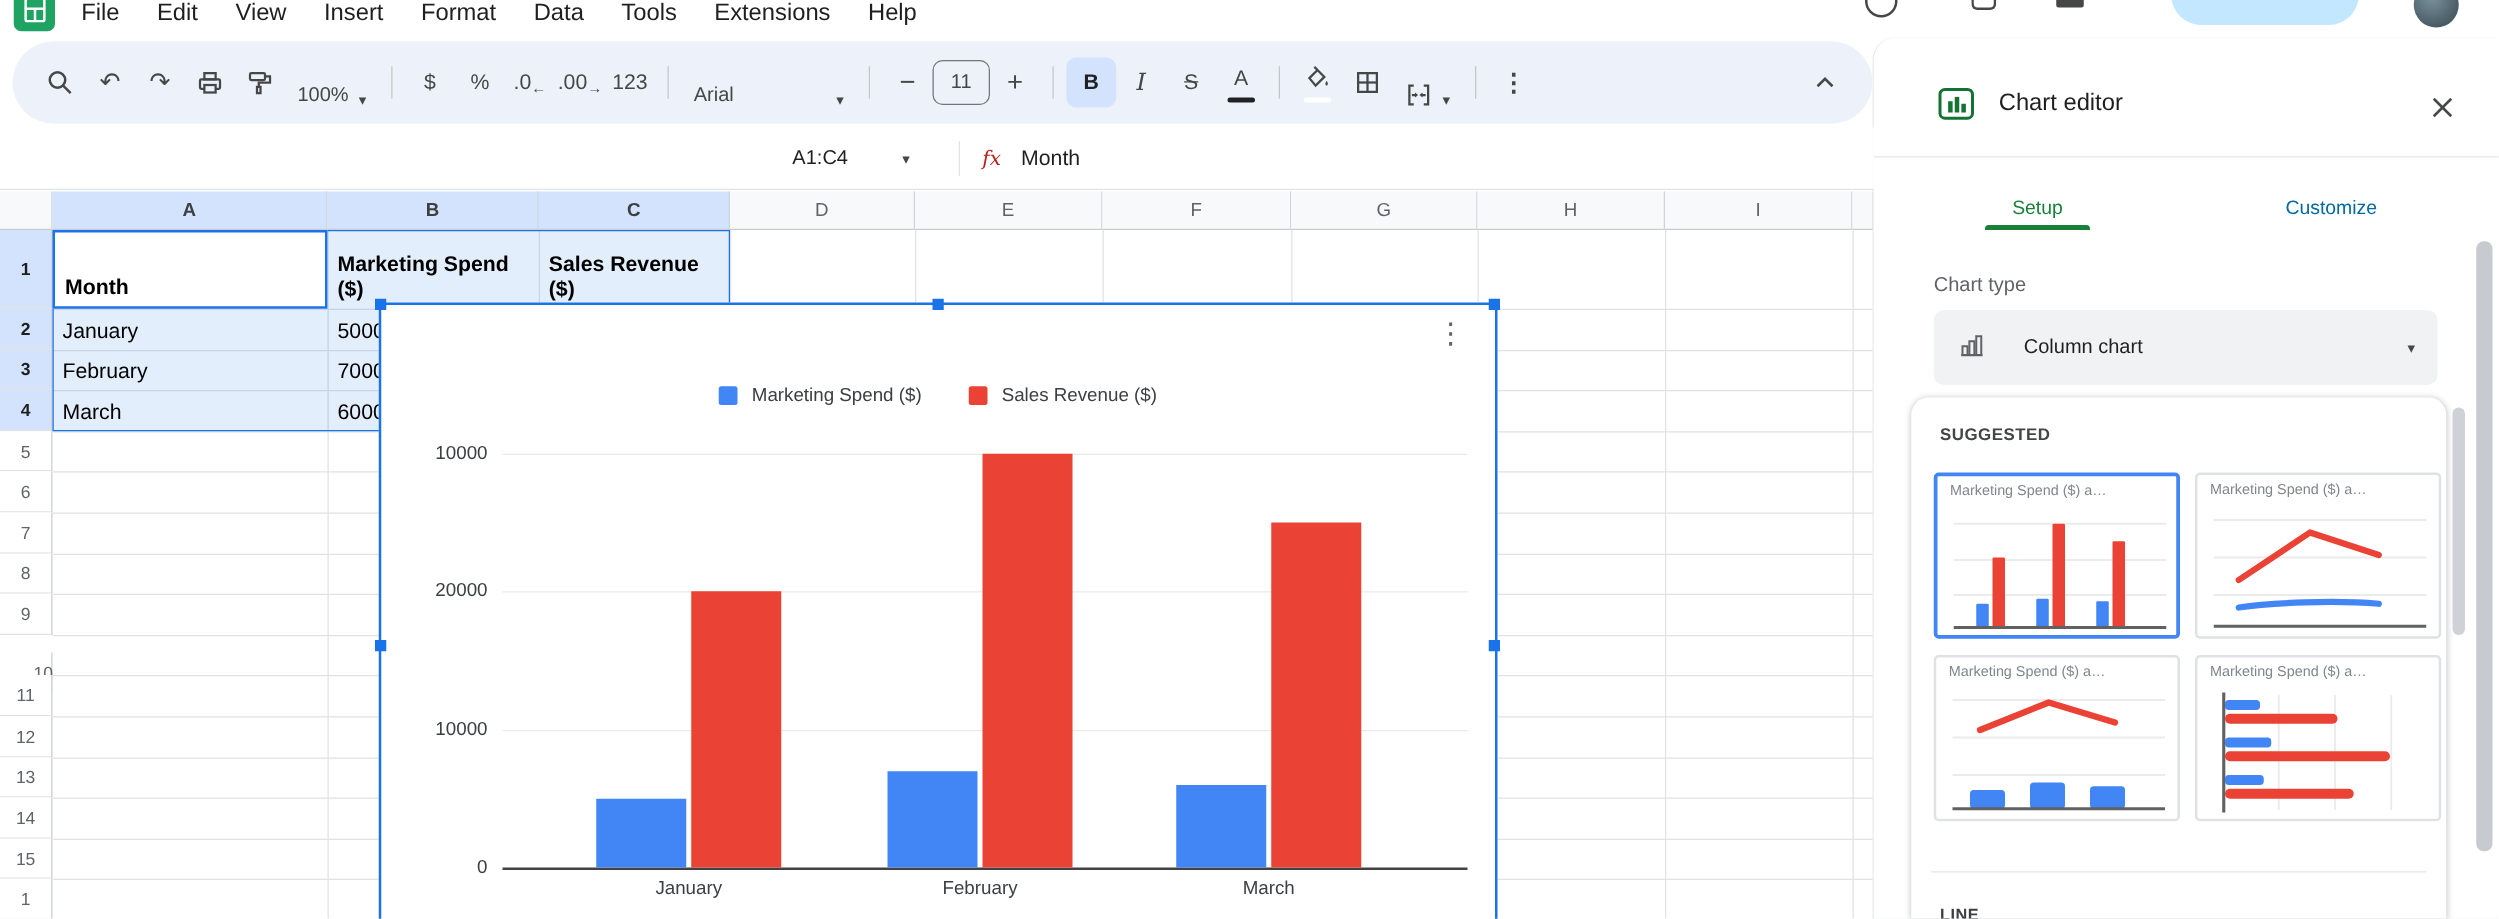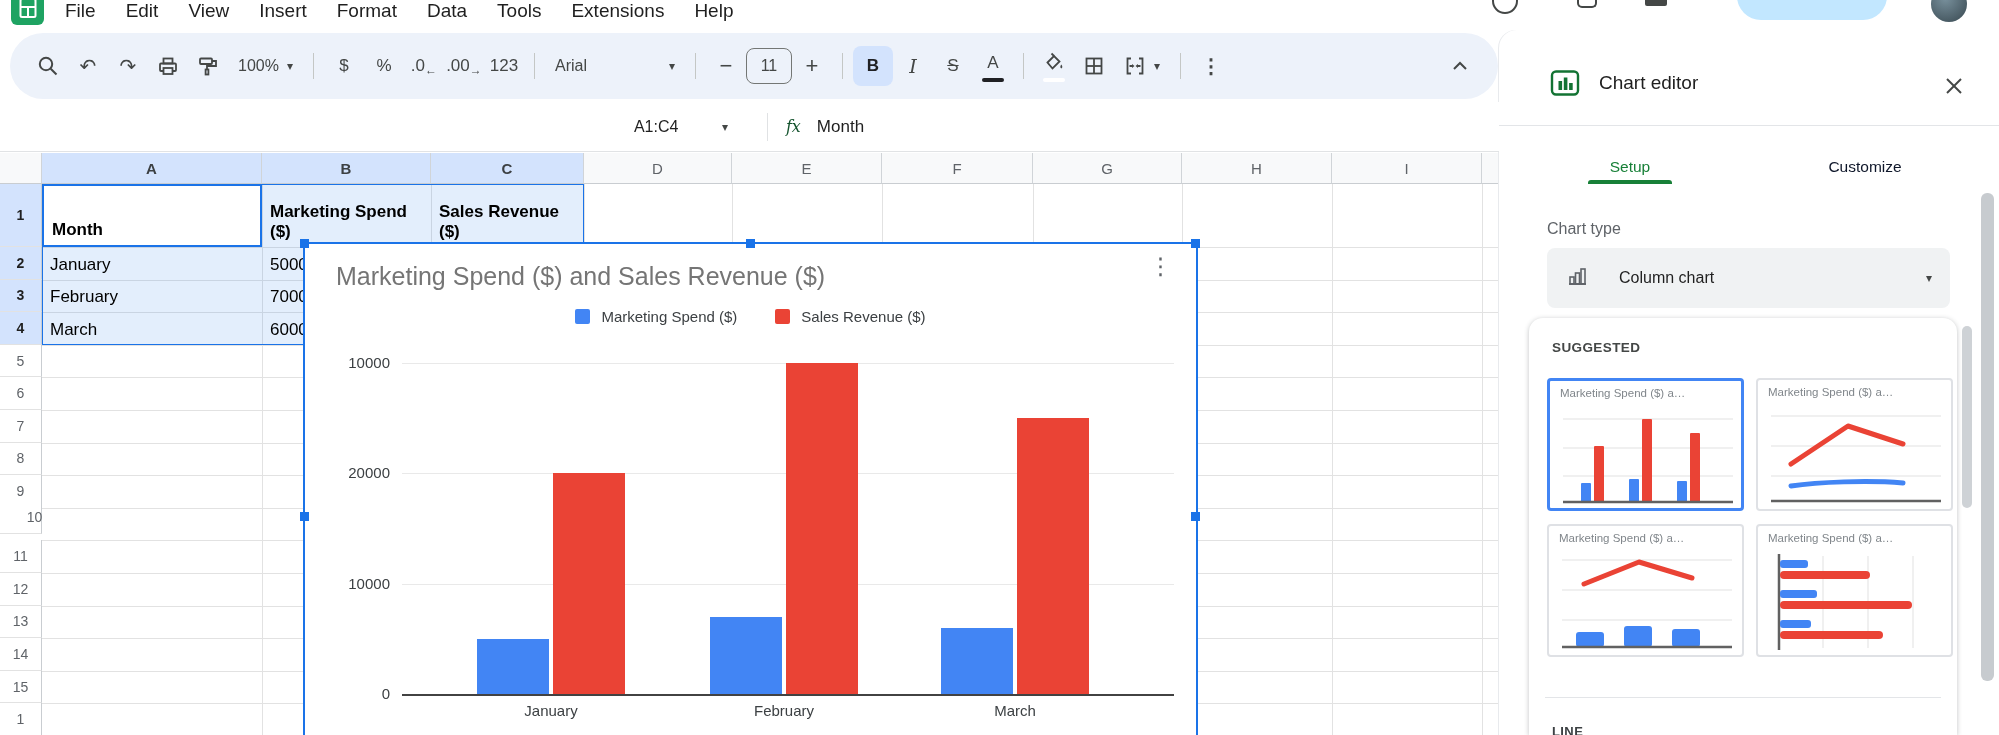--- a/index.html
+++ b/index.html
@@ -14,32 +14,32 @@
   .logo{position:absolute;left:11px;top:-8px;width:33px;height:36px;background:#1ea362;border-radius:6px;display:flex;align-items:center;justify-content:center;}
   .menu-items{position:absolute;left:50px;top:0;display:flex;}
   .menu-item{font-size:19px;color:#1f1f1f;padding:3px 15px;border-radius:14px;white-space:nowrap;}
   .top-right{position:absolute;right:0;top:0;width:520px;height:26px;z-index:30;}
   
   .toolbar{position:absolute;left:10px;top:33px;width:1488px;height:66px;background:#edf2fa;border-radius:33px;
     display:flex;align-items:center;padding:0 18px;box-sizing:border-box;color:#444746;z-index:14;}
   .tbtn{height:40px;min-width:40px;display:flex;align-items:center;justify-content:center;border-radius:8px;
     font-size:17px;color:#444746;position:relative;flex:0 0 auto;}
   .tdiv{width:1px;height:26px;background:#c4c7c5;margin:0 10px;flex:0 0 auto;}
-  .tsel{display:flex;align-items:center;gap:8px;padding:0 10px;height:40px;border-radius:8px;font-size:16px;color:#444746;flex:0 0 auto;}
+  .tsel{display:flex;align-items:flex-end;gap:8px;padding:0 10px;height:40px;border-radius:8px;font-size:16px;color:#444746;flex:0 0 auto;}
   .caret{font-size:12px;color:#444746;line-height:1;}
   .sizebox{width:44px;height:34px;border:1px solid #747775;border-radius:8px;display:flex;align-items:center;justify-content:center;font-size:16px;background:transparent;}
   .bold-active{background:#d3e3fd;width:40px;}
   .glyph{font-size:20px;line-height:1;}
   .underbar{position:absolute;left:9px;bottom:4px;width:22px;height:4px;border-radius:2px;}
   
   .formula{position:absolute;left:0;top:102px;width:1499px;height:49px;background:#fff;display:flex;align-items:center;border-bottom:1px solid #e1e3e5;z-index:13;justify-content:center;}
   .namebox{display:flex;align-items:center;width:128px;padding-left:2px;}
   .namebox-text{font-size:16px;color:#1f1f1f;margin-left:-3px;width:88px;}
   .fbar-div{width:1px;height:28px;background:#e0e2e4;margin:0 10px 0 2px;}
-  .fx{font-family:"DejaVu Serif",serif;font-style:italic;font-size:16px;color:#14532d;margin:0 16px 0 8px;}
+  .fx{font-family:"DejaVu Serif",serif;font-style:italic;font-size:16px;color:#b91c1c;margin:0 16px 0 8px;}
   .fvalue{font-size:17px;color:#1f1f1f;}
   
   #sheet{position:absolute;left:0;top:153px;width:1499px;height:582px;background:#fff;overflow:hidden;z-index:1;}
   .colhdr{position:absolute;top:0;height:31px;display:flex;align-items:center;justify-content:center;
     font-size:15px;color:#5f6368;background:#f8f9fa;border-right:1px solid #d0d4d8;border-bottom:1px solid #c9cdd1;box-sizing:border-box;}
   .colhdr.sel{background:#d3e3fd;color:#3c4043;font-weight:700;}
   .rowhdr{position:absolute;left:0;width:42px;display:flex;align-items:center;justify-content:center;
     font-size:14px;color:#5f6368;background:#fff;border-right:1px solid #c9cdd1;border-bottom:1px solid #e2e2e2;box-sizing:border-box;}
   .rowhdr.sel{background:#d3e3fd;color:#1f1f1f;font-weight:700;}
   .gl{position:absolute;background:#e2e2e2;}
@@ -235,21 +235,21 @@
     <div class="colhdr" style="left: 1482px; width: 17px;"></div>
     <div class="rowhdr sel" style="top: 31px; height: 63px;">1</div>
     <div class="rowhdr sel" style="top: 94px; height: 32.6px;">2</div>
     <div class="rowhdr sel" style="top: 126.6px; height: 32.6px;">3</div>
     <div class="rowhdr sel" style="top: 159.2px; height: 32.6px;">4</div>
     <div class="rowhdr" style="top: 191.8px; height: 32.6px;">5</div>
     <div class="rowhdr" style="top: 224.4px; height: 32.6px;">6</div>
     <div class="rowhdr" style="top: 257px; height: 32.6px;">7</div>
     <div class="rowhdr" style="top: 289.6px; height: 32.6px;">8</div>
     <div class="rowhdr" style="top: 322.2px; height: 32.6px;">9</div>
-    <div class="rowhdr" style="top: 348px; height: 32.6px; padding-left: 28px;">10</div>
+    <div class="rowhdr" style="top: 369px; height: 32.6px; padding-left: 28px;">10</div>
     <div class="rowhdr" style="top: 387.4px; height: 32.6px;">11</div>
     <div class="rowhdr" style="top: 420px; height: 32.6px;">12</div>
     <div class="rowhdr" style="top: 452.6px; height: 32.6px;">13</div>
     <div class="rowhdr" style="top: 485.2px; height: 32.6px;">14</div>
     <div class="rowhdr" style="top: 517.8px; height: 32.6px;">15</div>
     <div class="rowhdr" style="top: 550.4px; height: 32.6px;">1</div>
     <div class="gl" style="left: 262px; top: 31px; width: 1px; height: 551px;"></div>
     <div class="gl" style="left: 431px; top: 31px; width: 1px; height: 551px;"></div>
     <div class="gl" style="left: 584px; top: 31px; width: 1px; height: 551px;"></div>
     <div class="gl" style="left: 732px; top: 31px; width: 1px; height: 551px;"></div>
@@ -280,21 +280,20 @@
     <div class="cell" style="left: 262px; top: 94px; width: 169px; height: 32.6px;">5000</div>
     <div class="cell" style="left: 42px; top: 126.6px; width: 220px; height: 32.6px;">February</div>
     <div class="cell" style="left: 262px; top: 126.6px; width: 169px; height: 32.6px;">7000</div>
     <div class="cell" style="left: 42px; top: 159.2px; width: 220px; height: 32.6px;">March</div>
     <div class="cell" style="left: 262px; top: 159.2px; width: 169px; height: 32.6px;">6000</div>
     <div class="sel-border" style="left: 42px; top: 31px; width: 542px; height: 160.8px;"></div>
     <div class="active-cell" style="left: 42px; top: 31px; width: 220px; height: 63px;">Month</div>
   </div>
 
 <div id="chart-card">
-  <div class="chart-title">Marketing Spend ($) and Sales Revenue ($)</div>
   <div class="chart-dots">⋮</div>
   <div class="legend" id="chart-legend">
       <div class="legend-item">
         <div class="swatch" style="background: rgb(66, 133, 244);"></div>
         <span>Marketing Spend ($)</span>
       </div>
       <div class="legend-item">
         <div class="swatch" style="background: rgb(234, 67, 53);"></div>
         <span>Sales Revenue ($)</span>
       </div>
@@ -336,21 +335,21 @@
   </div>
   <div class="panel-title">Chart editor</div>
   <div class="panel-close">
     <svg width="18" height="18" viewBox="0 0 18 18" stroke="#444746" stroke-width="2">
       <line x1="2" y1="2" x2="16" y2="16"></line>
         <line x1="16" y1="2" x2="2" y2="16"></line>
     </svg>
   </div>
   <div class="panel-divider"></div>
   <div class="tab" style="left:60px;width:142px;color:#188038;">Setup</div>
-  <div class="tab" style="left:295px;width:142px;color:#0f172a;">Customize</div>
+  <div class="tab" style="left:295px;width:142px;color:#0369a1;">Customize</div>
   <div class="tab-underline"></div>
   <div class="ct-label">Chart type</div>
   <div class="ct-select">
     <span>
       <svg width="24" height="24" viewBox="0 0 24 24">
         <line x1="4" y1="20" x2="21" y2="20" stroke="#5f6368" stroke-width="1.8"></line>
         <rect x="5" y="13" width="4" height="7" fill="none" stroke="#5f6368" stroke-width="1.6"></rect>
         <rect x="10.5" y="9" width="4" height="11" fill="none" stroke="#5f6368" stroke-width="1.6"></rect>
         <rect x="16" y="5" width="4" height="15" fill="none" stroke="#5f6368" stroke-width="1.6"></rect>
       </svg>

